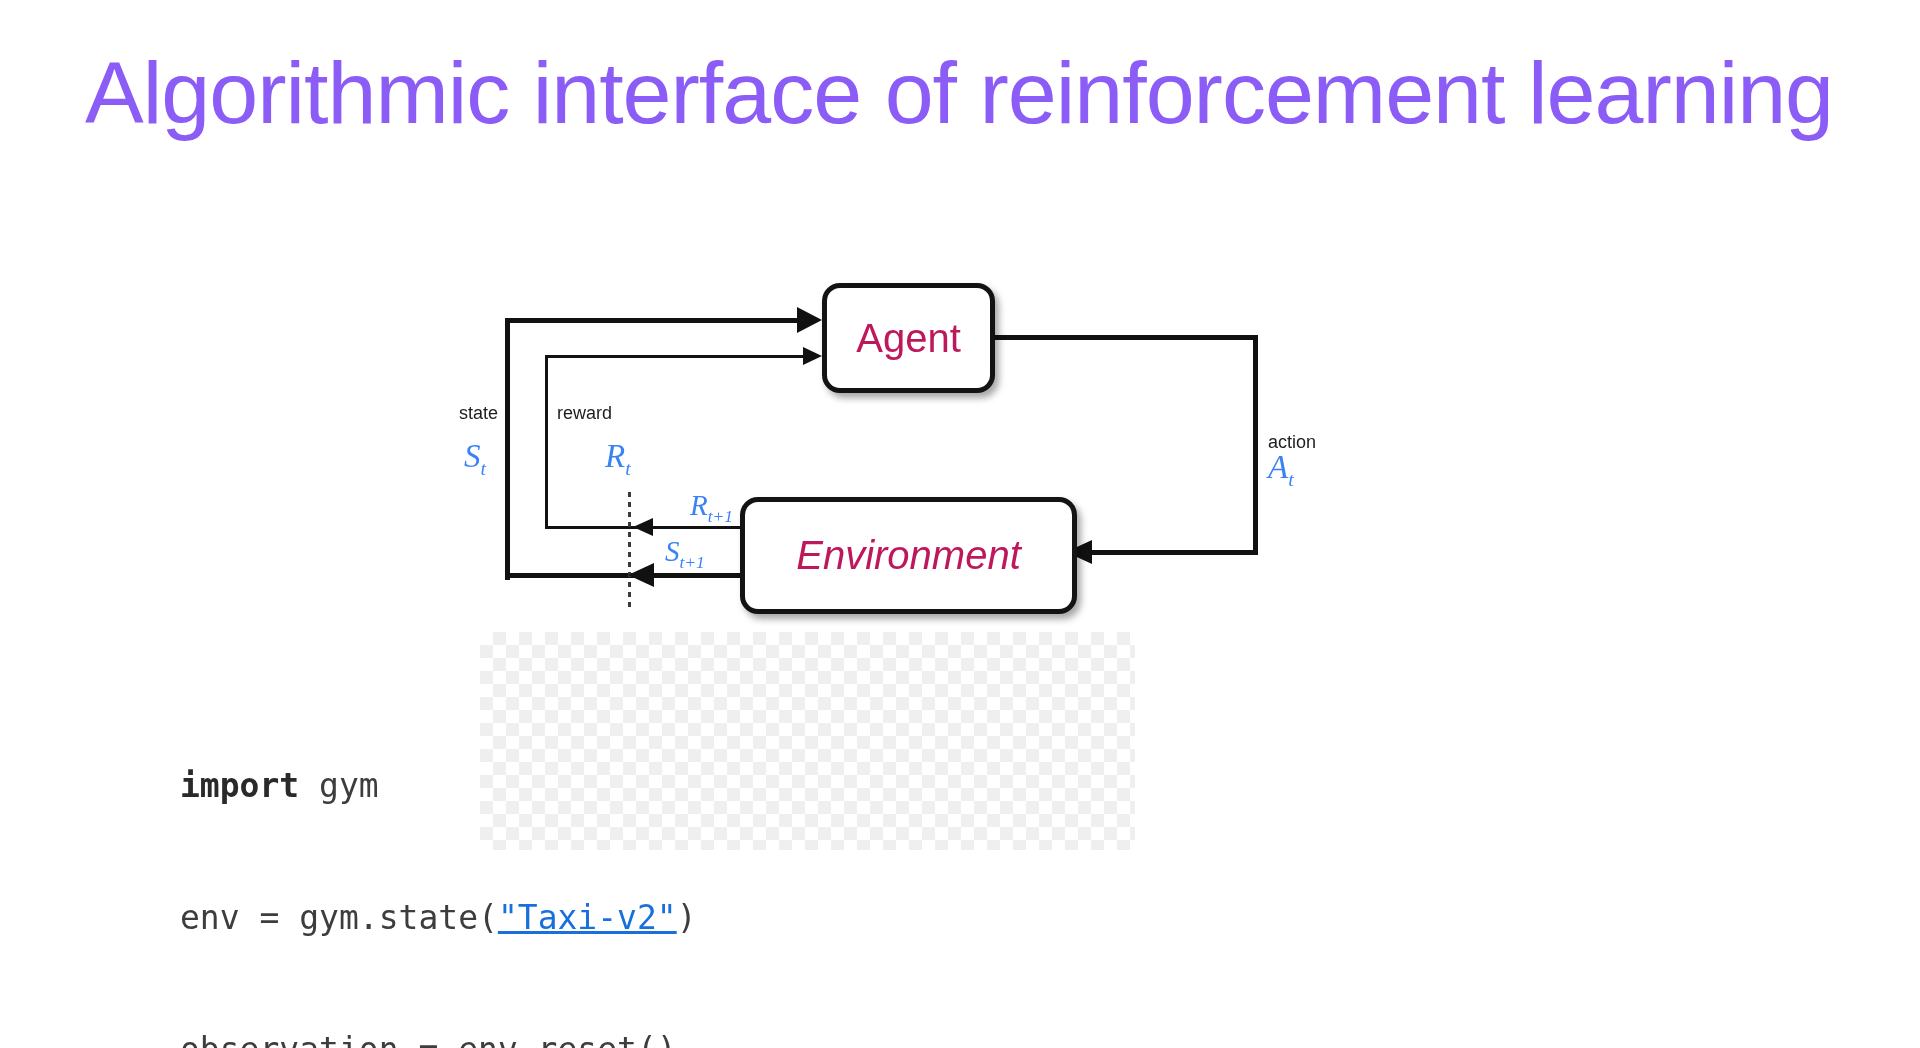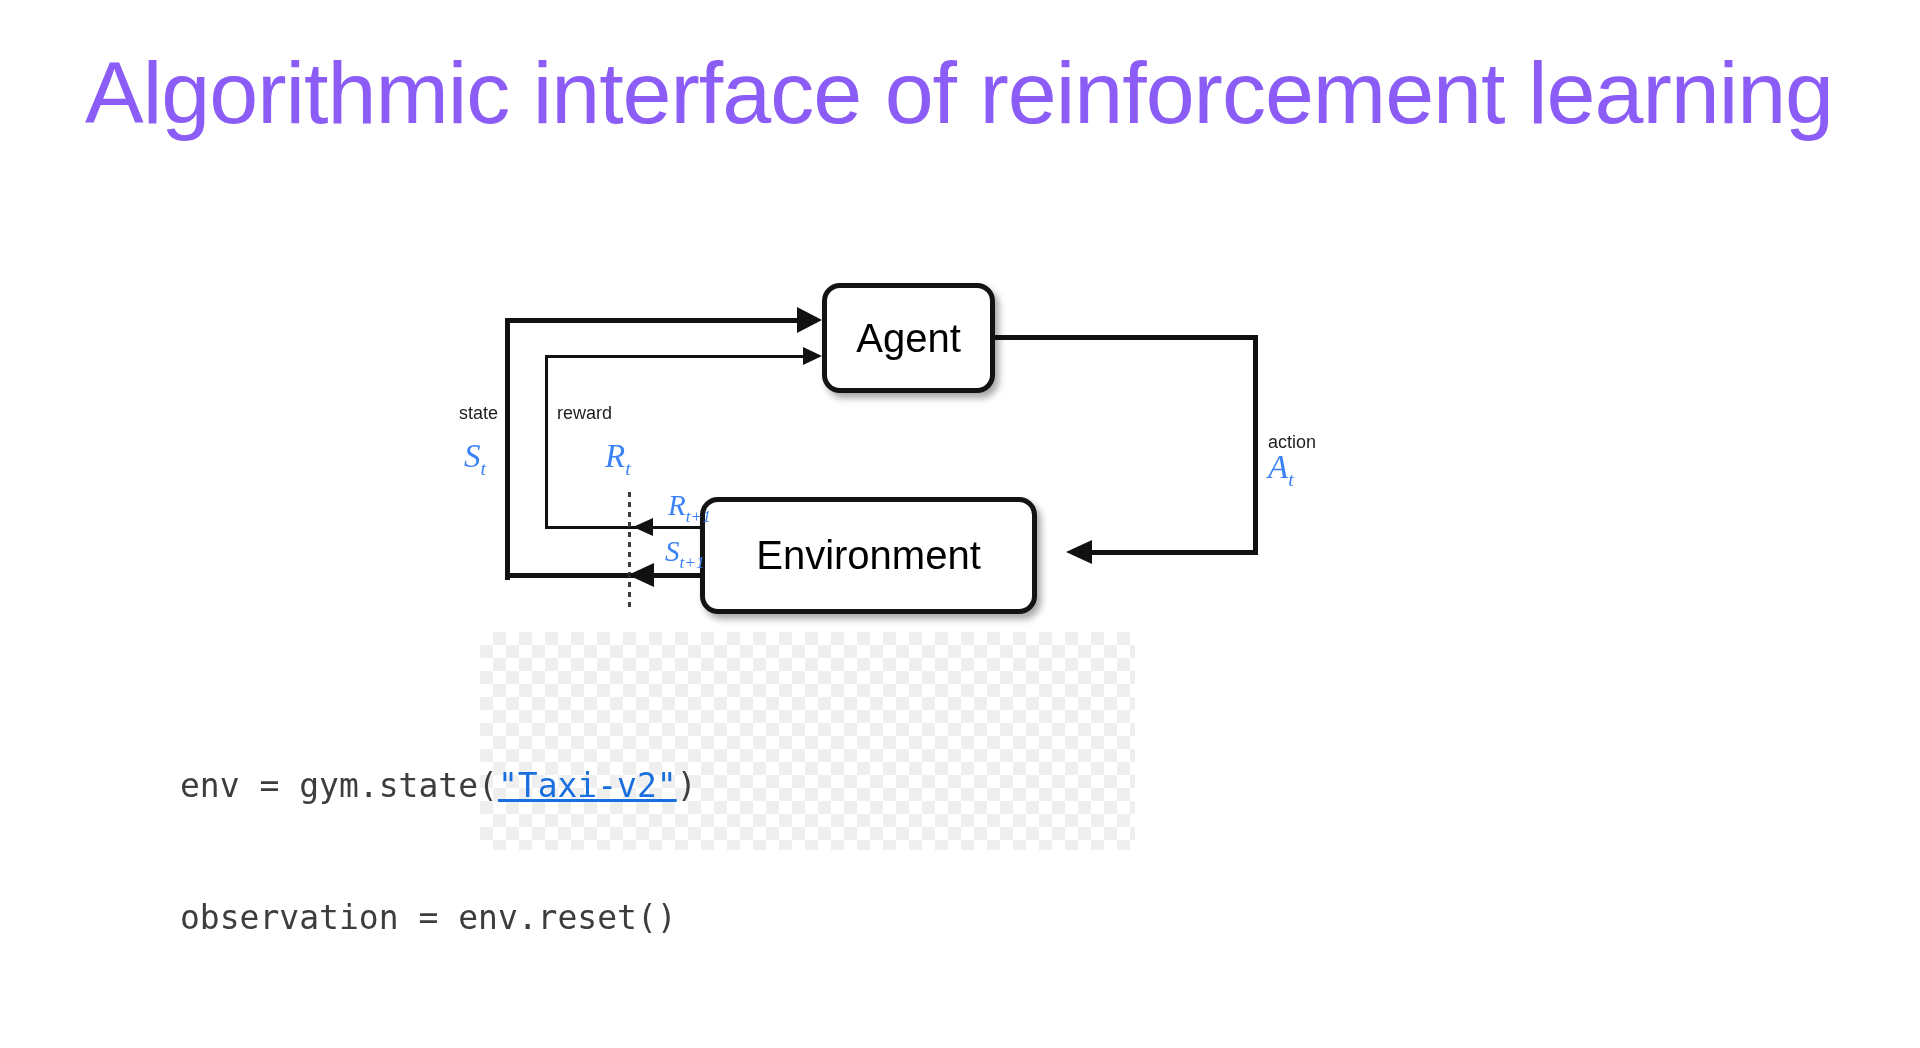--- a/index.html
+++ b/index.html
@@ -13,21 +13,21 @@
     font-size:88px;font-weight:300;color:#8b5cf6;letter-spacing:-1px;
     white-space:nowrap;
   }
   
   .ln{position:absolute;background:#111;z-index:1;}
   .box{
     position:absolute;background:#fff;border:5px solid #131313;border-radius:18px;
     box-shadow:4px 5px 7px rgba(0,0,0,0.35);
     display:flex;align-items:center;justify-content:center;z-index:3;
   }
-  .box-label{font-size:40px;color:#000000;}
+  .box-label{font-size:40px;color:#be185d;}
   .arr{position:absolute;width:0;height:0;z-index:2;}
   .arr-r-thick{border-top:13px solid transparent;border-bottom:13px solid transparent;border-left:25px solid #111;}
   .arr-r-thin{border-top:9px solid transparent;border-bottom:9px solid transparent;border-left:19px solid #111;}
   .arr-l-thick{border-top:12px solid transparent;border-bottom:12px solid transparent;border-right:26px solid #111;}
   .arr-l-thin{border-top:9px solid transparent;border-bottom:9px solid transparent;border-right:20px solid #111;}
   .dashline{
     position:absolute;width:3px;z-index:1;
     background:repeating-linear-gradient(to bottom,#3a3a3a 0 5px,transparent 5px 10px);
   }
   .dlabel{position:absolute;font-size:18px;color:#1d1d1d;z-index:3;}
@@ -80,40 +80,41 @@
     <div class="ln" style="left:985px;top:335px;width:273px;height:5px;"></div>
     <div class="ln" style="left:1253px;top:335px;width:5px;height:220px;"></div>
     <div class="ln" style="left:1092px;top:550px;width:166px;height:5px;"></div>
     <div class="arr arr-l-thick" style="left:1066px;top:540px;"></div>
 
     <div class="dashline" style="left:628px;top:492px;height:118px;"></div>
 
     <div class="box" style="left:822px;top:283px;width:163px;height:100px;">
       <span class="box-label">Agent</span>
     </div>
-    <div class="box" style="left:700px;top:497px;width:327px;height:107px;">
+    <div class="box" style="left:740px;top:497px;width:327px;height:107px;font-style:italic;">
       <span class="box-label">Environment</span>
     </div>
 
     <div class="dlabel" style="left:380px;top:403px;width:118px;text-align:right;">state</div>
     <div class="mlabel" style="left:380px;top:438px;width:106px;text-align:right;"><span>S</span><sub>t</sub></div>
 
     <div class="dlabel" style="left:557px;top:403px;">reward</div>
     <div class="mlabel" style="left:558px;top:438px;margin-left:47px;"><span>R</span><sub>t</sub></div>
 
-    <div class="mlabel small" style="left:668px;top:489px;font-family:Liberation Serif, serif;"><span>R</span><sub>t+1</sub></div>
+    <div class="mlabel small" style="left:690px;top:489px;font-family:Liberation Serif, serif;"><span>R</span><sub>t+1</sub></div>
     <div class="mlabel small" style="left:665px;top:535px;"><span>S</span><sub>t+1</sub></div>
 
     <div class="dlabel" style="left:1268px;top:432px;">action</div>
     <div class="mlabel" style="left:1268px;top:449px;"><span>A</span><sub>t</sub></div>
   </div>
 
   <div class="checker"></div>
 
   <div class="code-block">
+    <div class="code-line"><span class="kw">import</span><span> gym</span></div>
     <div class="code-line"><span>env = gym.state(</span><span class="lnk">"Taxi-v2"</span><span>)</span></div>
     <div class="code-line"><span>observation = env.reset()</span></div>
     
     
     
     
   </div>
 
 </div>
 

